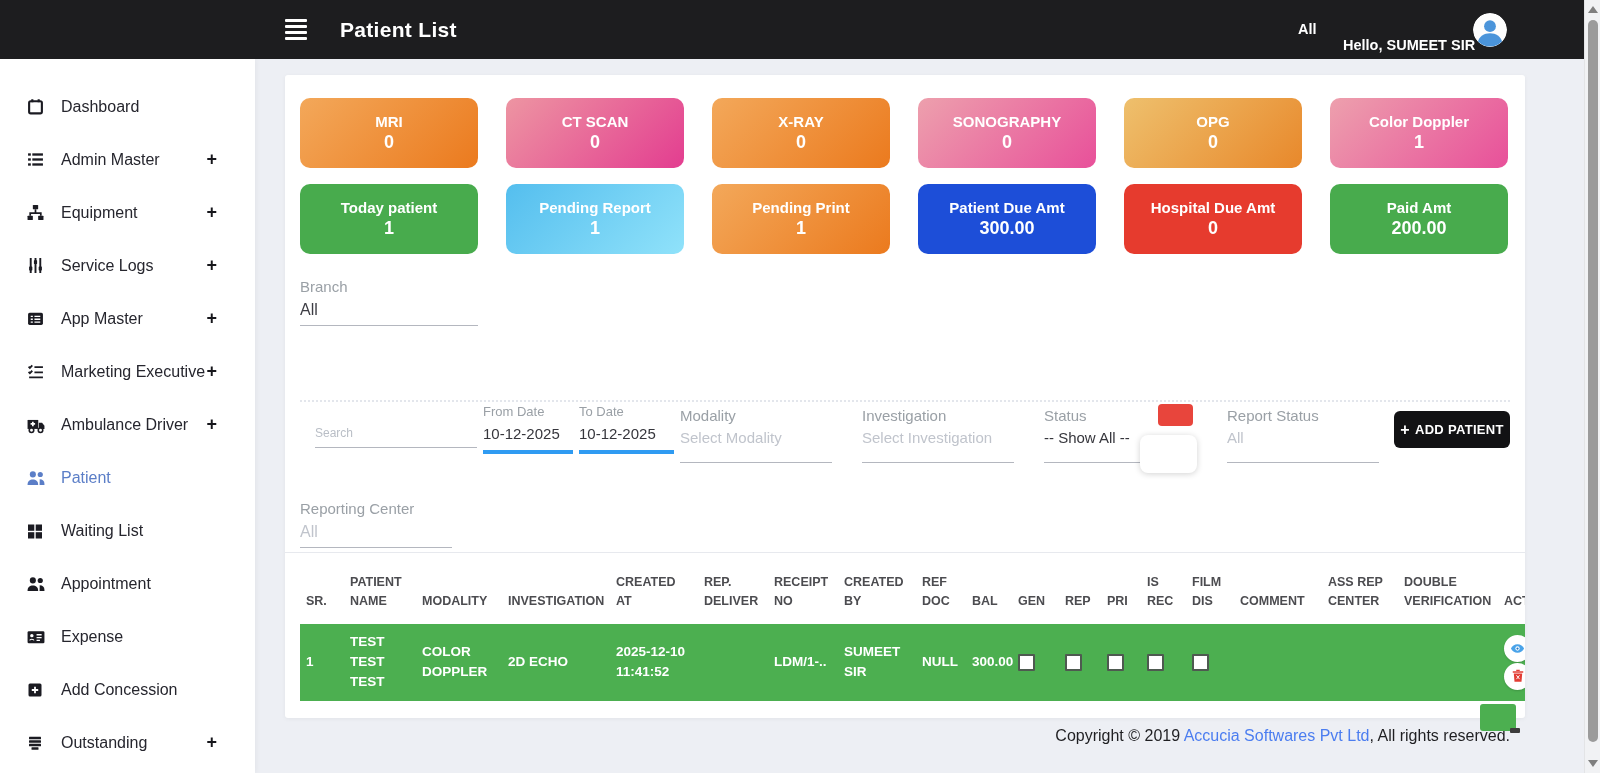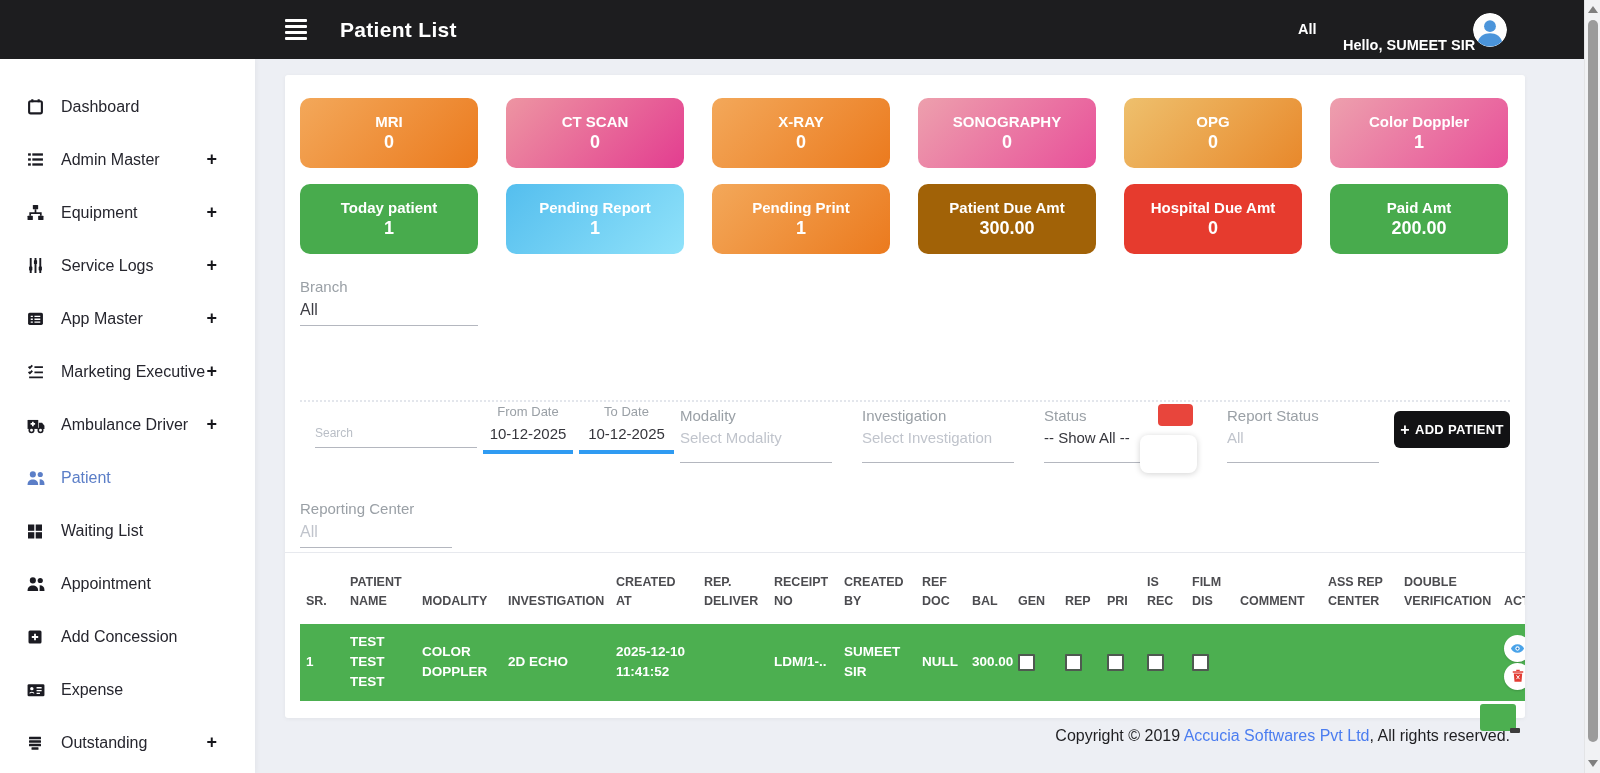--- a/index.html
+++ b/index.html
@@ -39,21 +39,21 @@
 
   .branch-block { margin-top:24px; width:178px; }
   .branch-block .field-value { margin-top:6px; padding-bottom:6px; border-bottom:1px solid #b4b7bf; }
 
   
   .filter-row { position:relative; margin-top:74px; border-top:2px dotted #e3e6ec; height:70px; }
   .f-abs { position:absolute; top:0; }
   .f-search { left:15px; width:162px; }
   .f-search input { width:100%; border:none; outline:none; border-bottom:1px solid #b4b7bf; font-size:12px; padding:24px 0 7px 0; color:#3d3d44; background:transparent; font-family:"Liberation Sans",sans-serif; }
   .f-search input::placeholder { color:#b9bec6; }
-  .f-date { width:90px; text-align:center; }
+  .f-date { width:90px; text-align:left; }
   .f-date .d-label { font-size:13px; color:#9aa0a6; padding-top:2px; }
   .f-date .d-value { font-size:15px; color:#36363c; font-weight:500; margin-top:6px; padding-bottom:8px; border-bottom:4px solid #2f9bf2; }
   .f-from { left:183px; } .f-to { left:279px; width:95px; }
   .f-select { width:152px; }
   .f-select .field-label { padding-top:5px; }
   .f-select .sel-value { font-size:15px; margin-top:5px; padding-bottom:16px; border-bottom:1px solid #b4b7bf; color:#36363c; font-weight:500; }
   .f-modality { left:380px; } .f-invest { left:562px; } .f-status { left:744px; width:153px; } .f-report { left:927px; }
   .status-badge { position:absolute; right:4px; top:2px; width:35px; height:22px; background:#e8453c; border-radius:4px; }
   .status-popup { position:absolute; left:96px; top:33px; width:57px; height:38px; background:#fff; border-radius:8px; box-shadow:0 1px 6px rgba(0,0,0,0.18); }
   .add-patient-btn { position:absolute; left:1094px; top:9px; width:116px; height:37px; background:#121214; color:#fff; border:none; border-radius:6px; font-size:13px; font-weight:700; letter-spacing:0.3px; cursor:pointer; font-family:"Liberation Sans",sans-serif; display:flex; align-items:center; justify-content:center; gap:5px; }
@@ -260,43 +260,43 @@
             <circle cx="11.8" cy="4.9" r="2.3"></circle>
             <path d="M11.3 9.2c2.5 0 4.2 1.6 4.2 3.9v1.2h-4.3z"></path>
           </g>
         </svg>
       </span>
     <span>Appointment</span>
   </div>
 
   <div class="side-item">
     <span class="s-icon">
-        <svg viewBox="0 0 16 16" width="16">
-          <rect x="1.5" y="1.5" width="13" height="13" rx="1.5" fill="currentColor"></rect>
-          <path d="M8 4.8v6.4M4.8 8h6.4" stroke="#fff" stroke-width="1.8"></path>
-        </svg>
-      </span>
-    <span>Add Concession</span>
-  </div>
-
-  <div class="side-item">
-    <span class="s-icon">
         <svg viewBox="0 0 16 16" width="18">
           <rect x="0.5" y="2.8" width="15" height="10.8" rx="1.2" fill="currentColor"></rect>
           <circle cx="4.3" cy="6.8" r="1.5" fill="#fff"></circle>
           <path d="M2.4 11c0.4-1.4 3.4-1.4 3.8 0" stroke="#fff" stroke-width="1" fill="none"></path>
           <path d="M8.5 6h4.5M8.5 8.5h4.5M8.5 11h3" stroke="#fff" stroke-width="1.2"></path>
         </svg>
       </span>
     <span>Expense</span>
   </div>
 
   <div class="side-item">
     <span class="s-icon">
         <svg viewBox="0 0 16 16" width="16">
+          <rect x="1.5" y="1.5" width="13" height="13" rx="1.5" fill="currentColor"></rect>
+          <path d="M8 4.8v6.4M4.8 8h6.4" stroke="#fff" stroke-width="1.8"></path>
+        </svg>
+      </span>
+    <span>Add Concession</span>
+  </div>
+
+  <div class="side-item">
+    <span class="s-icon">
+        <svg viewBox="0 0 16 16" width="16">
           <g fill="currentColor">
             <rect x="2" y="1.8" width="12" height="2.4" rx="0.5"></rect>
             <rect x="2" y="5.3" width="12" height="2.4" rx="0.5"></rect>
             <rect x="2" y="8.8" width="12" height="2.4" rx="0.5"></rect>
             <rect x="4.5" y="12.3" width="7" height="2.4" rx="0.5"></rect>
           </g>
         </svg>
       </span>
     <span>Outstanding</span>
     <span class="plus">+</span>
@@ -339,21 +339,21 @@
         <div class="c-value">1</div>
       </div>
     <div class="stat-card" style="background: linear-gradient(135deg, rgb(84, 190, 238), rgb(144, 226, 250));">
         <div class="c-label">Pending Report</div>
         <div class="c-value">1</div>
       </div>
     <div class="stat-card" style="background: linear-gradient(135deg, rgb(243, 168, 90), rgb(235, 122, 30));">
         <div class="c-label">Pending Print</div>
         <div class="c-value">1</div>
       </div>
-    <div class="stat-card" style="background: #a16207; text-align: center;">
+    <div class="stat-card" style="background: #1d4ed8; text-align: center;">
         <div class="c-label">Patient Due Amt</div>
         <div class="c-value">300.00</div>
       </div>
     <div class="stat-card" style="background: rgb(230, 59, 46);">
         <div class="c-label">Hospital Due Amt</div>
         <div class="c-value">0</div>
       </div>
     <div class="stat-card" style="background: rgb(72, 171, 77);">
         <div class="c-label">Paid Amt</div>
         <div class="c-value">200.00</div>

